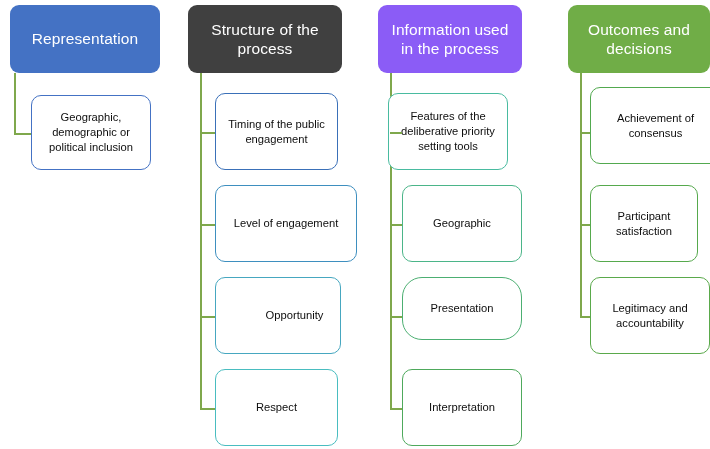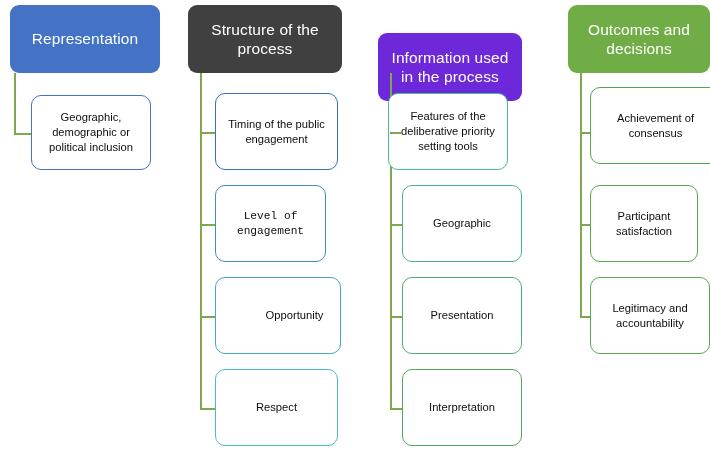--- a/index.html
+++ b/index.html
@@ -82,47 +82,47 @@
     <div class="column" style="left: 188px; width: 150px;">
       <div class="header-box" style="width: 154px; background: #404040;">
         <span>Structure of the process</span>
       </div>
     </div>
     <div class="connector-v" style="left: 200px; top: 73px; height: 335px; background: rgb(127, 168, 76);"></div>
     <div class="child-box" style="left: 215px; top: 93px; width: 123px; height: 77px; border-color: rgb(58, 112, 184);">
       <span>Timing of the public engagement</span>
     </div>
     <div class="connector-h" style="left: 200px; top: 132px; width: 15px; background: rgb(127, 168, 76);"></div>
-    <div class="child-box" style="left: 215px; top: 185px; width: 111px; height: 77px; border-color: rgb(62, 143, 191); font-family: Liberation Mono, monospace;">
+    <div class="child-box" style="left: 215px; top: 185px; width: 142px; height: 77px; border-color: rgb(62, 143, 191);">
       <span>Level of engagement</span>
     </div>
     <div class="connector-h" style="left: 200px; top: 224px; width: 15px; background: rgb(127, 168, 76);"></div>
     <div class="child-box" style="left: 215px; top: 277px; width: 126px; height: 77px; border-color: rgb(70, 167, 192); padding-left: 40px;">
       <span>Opportunity</span>
     </div>
     <div class="connector-h" style="left: 200px; top: 316px; width: 15px; background: rgb(127, 168, 76);"></div>
     <div class="child-box" style="left: 215px; top: 369px; width: 123px; height: 77px; border-color: rgb(73, 189, 192);">
       <span>Respect</span>
     </div>
     <div class="connector-h" style="left: 200px; top: 408px; width: 15px; background: rgb(127, 168, 76);"></div>
     <div class="column" style="left: 378px; width: 144px;">
-      <div class="header-box" style="width: 144px; background: #6d28d9; margin-top: 28px;">
+      <div class="header-box" style="width: 144px; background: #8b5cf6;">
         <span>Information used in the process</span>
       </div>
     </div>
     <div class="connector-v" style="left: 390px; top: 73px; height: 335px; background: rgb(127, 168, 76);"></div>
     <div class="child-box" style="left: 388px; top: 93px; width: 120px; height: 77px; border-color: rgb(73, 187, 160);">
       <span>Features of the deliberative priority setting tools</span>
     </div>
     <div class="connector-h" style="left: 390px; top: 132px; width: 12px; background: rgb(127, 168, 76);"></div>
     <div class="child-box" style="left: 402px; top: 185px; width: 120px; height: 77px; border-color: rgb(75, 181, 137);">
       <span>Geographic</span>
     </div>
     <div class="connector-h" style="left: 390px; top: 224px; width: 12px; background: rgb(127, 168, 76);"></div>
-    <div class="child-box" style="left: 402px; top: 277px; width: 120px; height: 77px; border-color: rgb(76, 175, 114);">
+    <div class="child-box" style="left: 402px; top: 277px; width: 120px; height: 63px; border-color: rgb(76, 175, 114); border-radius: 20px;">
       <span>Presentation</span>
     </div>
     <div class="connector-h" style="left: 390px; top: 316px; width: 12px; background: rgb(127, 168, 76);"></div>
     <div class="child-box" style="left: 402px; top: 369px; width: 120px; height: 77px; border-color: rgb(78, 169, 92);">
       <span>Interpretation</span>
     </div>
     <div class="connector-h" style="left: 390px; top: 408px; width: 12px; background: rgb(127, 168, 76);"></div>
     <div class="column" style="left: 568px; width: 142px;">
       <div class="header-box" style="width: 142px; background: rgb(112, 173, 71);">
         <span>Outcomes and decisions</span>

